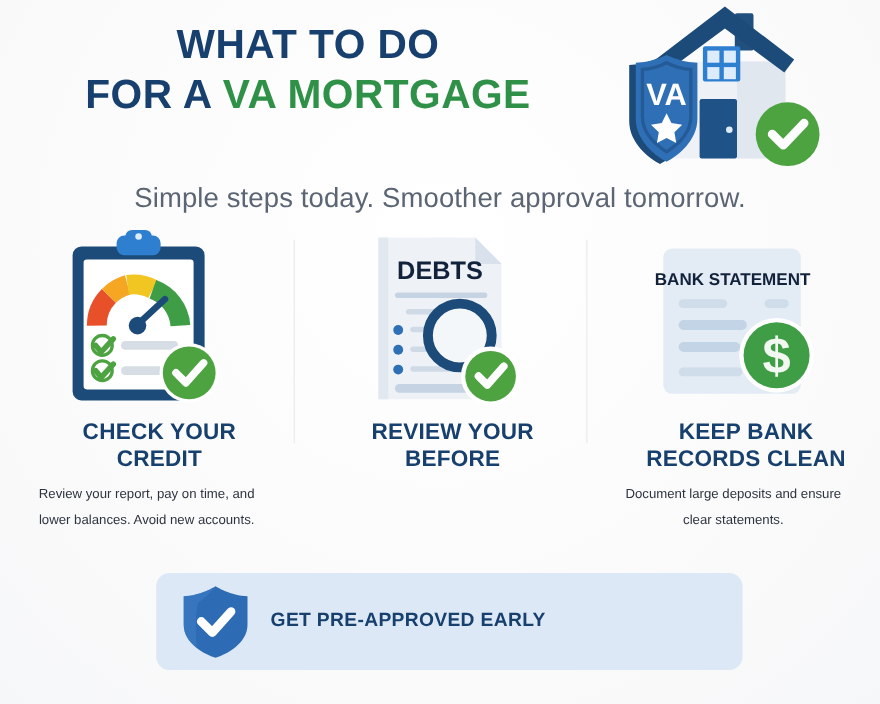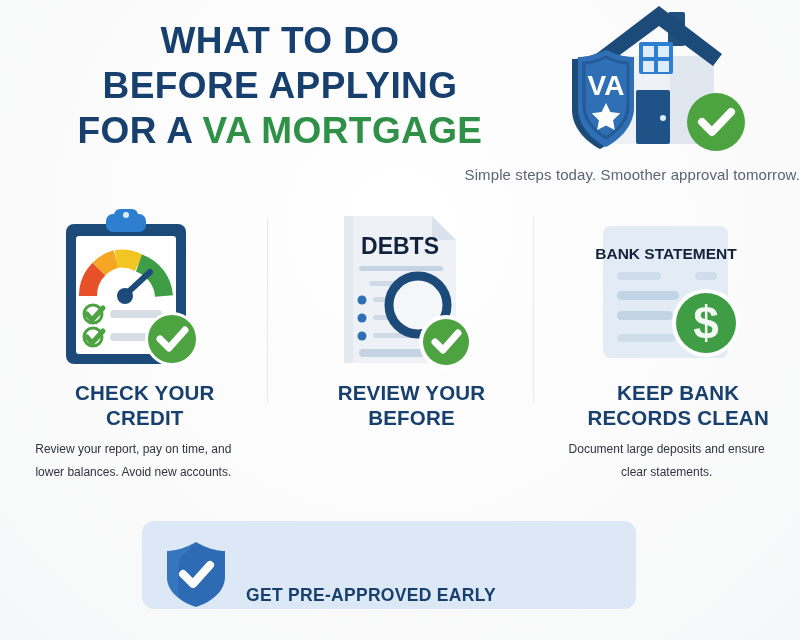--- a/index.html
+++ b/index.html
@@ -50,22 +50,22 @@
     white-space: nowrap;
     text-align: center;
   }
   .title-line .accent { color: #2f9147; }
 
   .subtitle {
     position: absolute;
     top: 166px;
     left: 0;
     width: 800px;
-    text-align: right;
-    font-size: 15px;
+    text-align: center;
+    font-size: 25px;
     color: #5b6573;
     letter-spacing: 0.1px;
   }
 
   
   .header-art {
     position: absolute;
     right: 8px;
     top: 4px;
     width: 230px;
@@ -121,26 +121,26 @@
     line-height: 23px;
     margin-top: 8px;
     padding: 0 4px;
   }
 
   
   .banner {
     position: absolute;
     left: 142px;
     top: 521px;
-    width: 494px;
+    width: 533px;
     height: 88px;
     background: #dce8f6;
     border-radius: 12px;
     display: flex;
-    align-items: flex-end;
+    align-items: center;
     padding: 0 22px;
     gap: 18px;
   }
 
   .banner-text { flex: 1; }
 
   .banner-title {
     font-size: 17.5px;
     font-weight: bold;
     color: #17406e;
@@ -157,21 +157,20 @@
 </style>
 </head>
 <body>
 
 <div class="page">
 
   <div class="header">
 
     <div class="title-block">
       <div class="title-line">WHAT TO DO</div>
-      <div class="title-line">BEFORE APPLYING</div>
       <div class="title-line"><span>FOR A </span><span class="accent">VA MORTGAGE</span></div>
     </div>
 
     <div class="header-art">
       <svg width="230" height="160" viewBox="0 0 230 160">
 
         <g>
           <rect x="42" y="52" width="110" height="88" rx="3" fill="#eef2f7"></rect>
           <rect x="108" y="52" width="44" height="88" fill="#e1e7ef"></rect>
 

